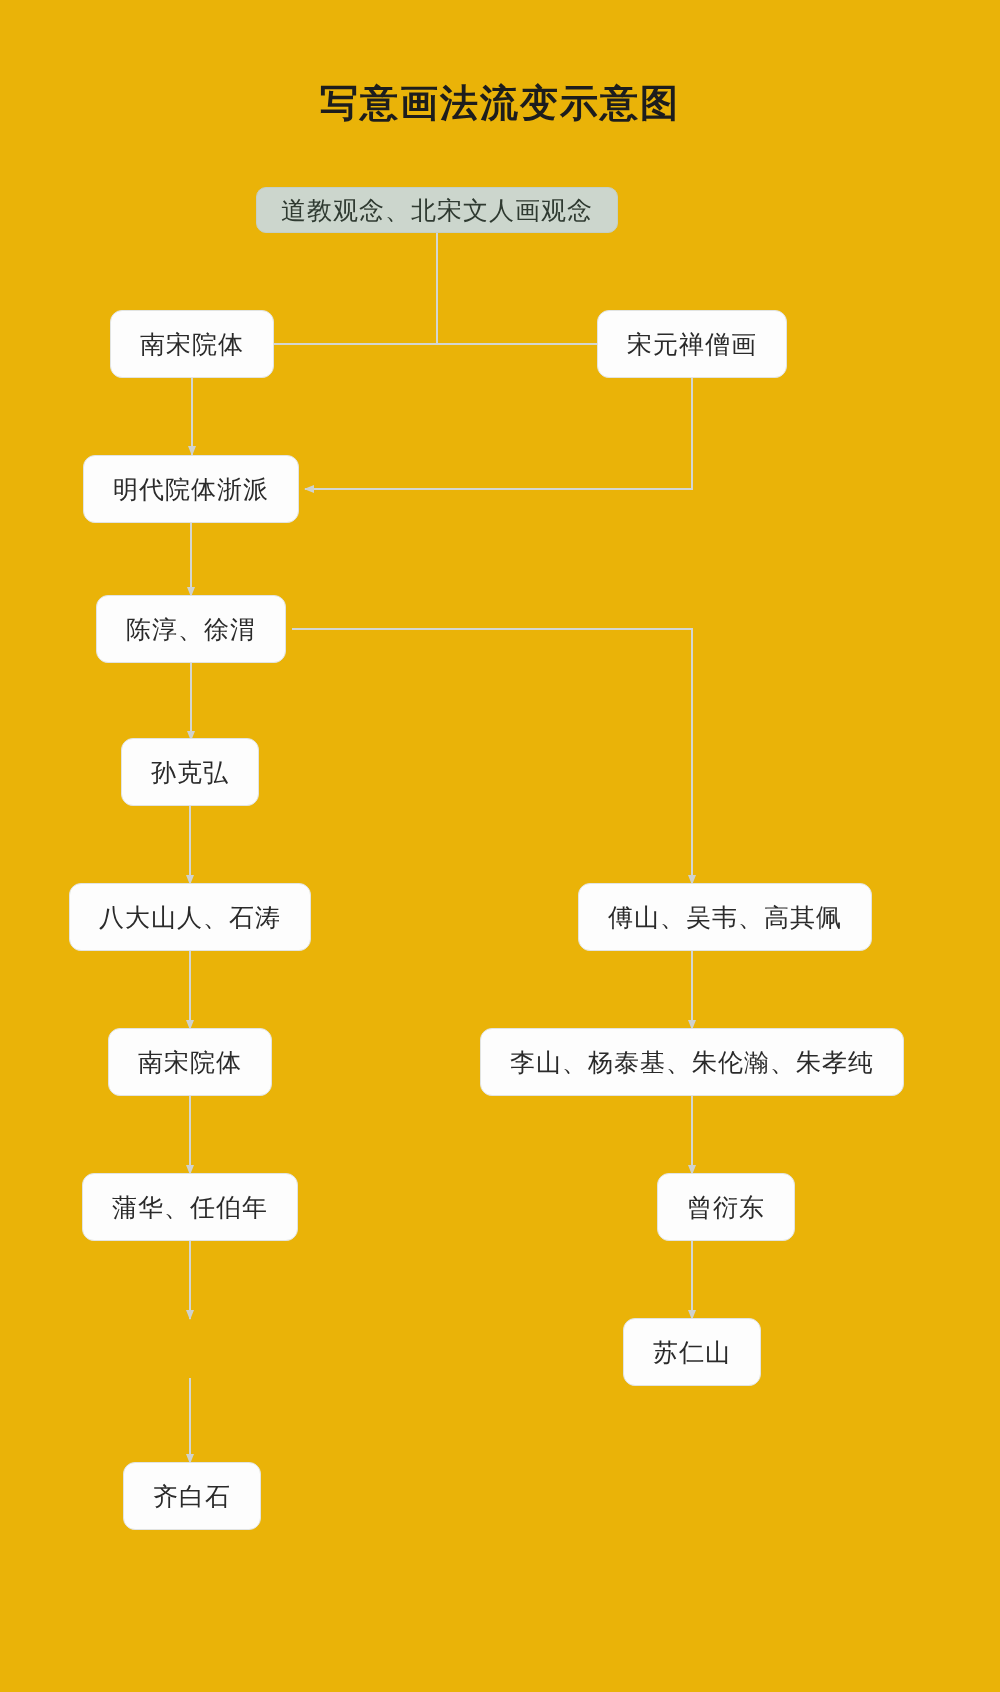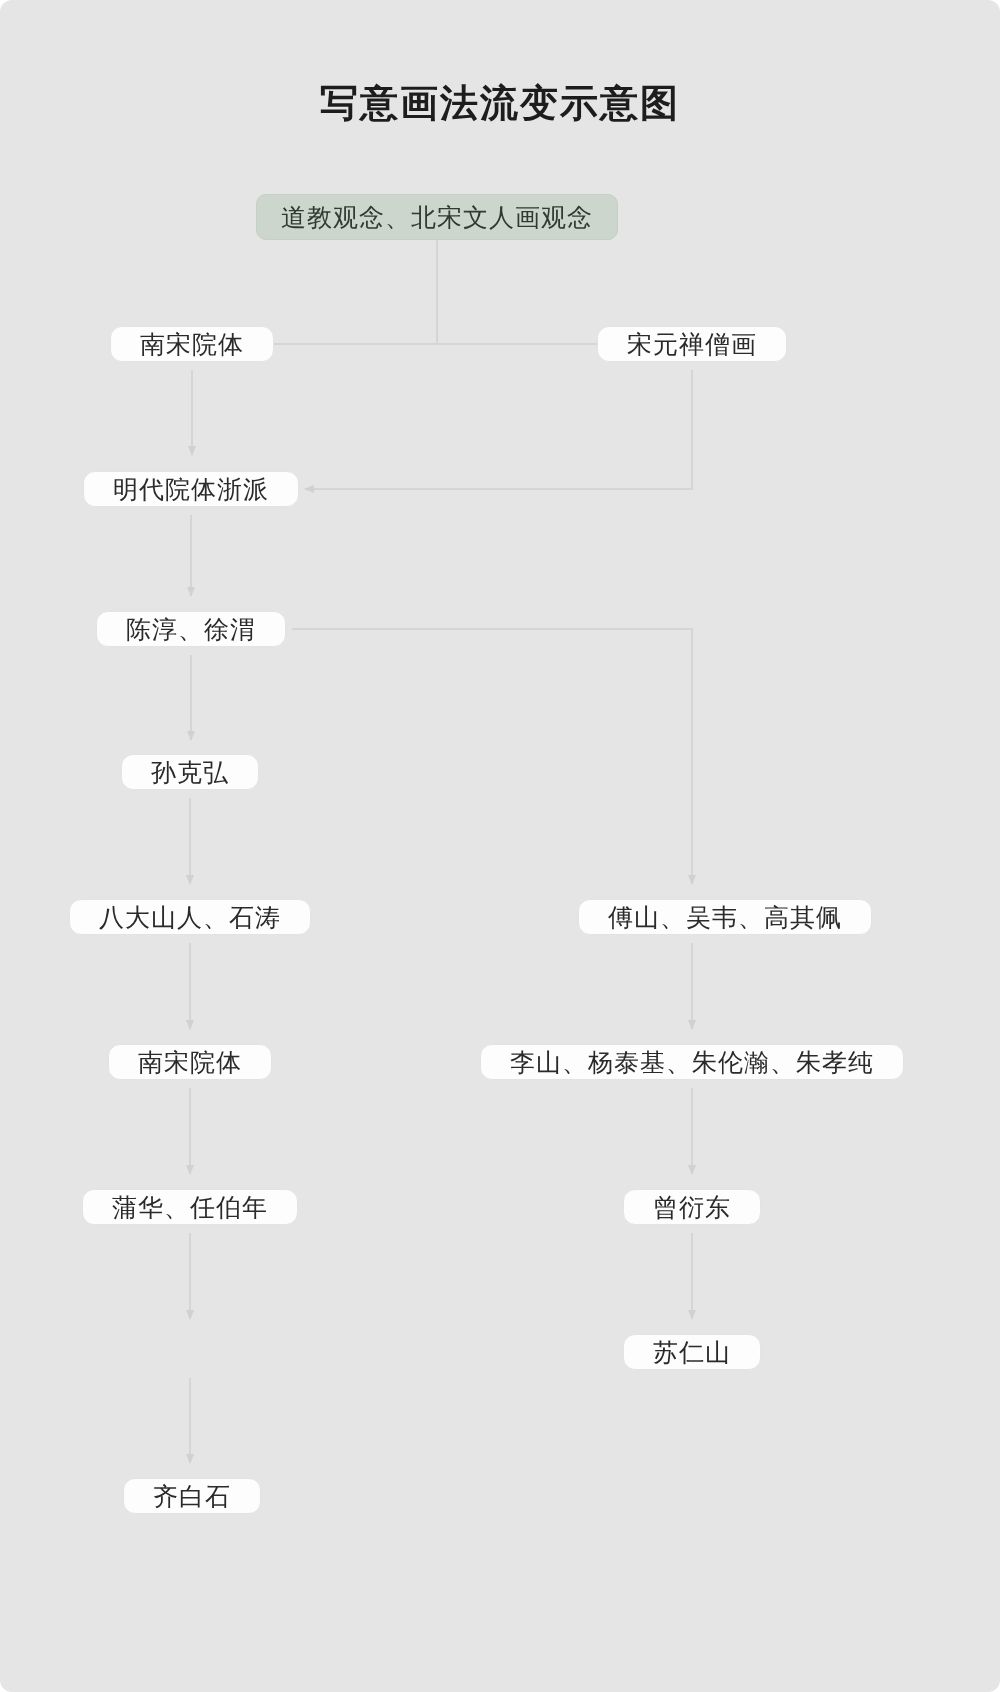--- a/index.html
+++ b/index.html
@@ -11,23 +11,22 @@
   body {
     font-family: "Liberation Serif", "DejaVu Serif", serif;
     color: #2b2b2b;
     -webkit-font-smoothing: antialiased;
   }
   #canvas {
     position: relative;
     width: 1000px;
     height: 1692px;
     margin: 0 auto;
-    background: #e5e5e5;
+    background: #eab308;
     overflow: hidden;
-    border-radius: 12px;
   }
   #chart-title {
     position: absolute;
     left: 0;
     top: 78px;
     width: 1000px;
     text-align: center;
     font-size: 38px;
     font-weight: 700;
     letter-spacing: 2px;
@@ -49,33 +48,32 @@
     display: flex;
     align-items: center;
     justify-content: center;
     white-space: nowrap;
     border-radius: 12px;
     border: 1px solid #e2e4e2;
     background: #fdfdfd;
     color: #2a2a2a;
     font-size: 25px;
     letter-spacing: 1px;
-    height: 36px;
+    height: 68px;
     padding: 0 29px;
     font-family: "Liberation Serif", "DejaVu Serif", serif;
   }
   .node.root {
     background: #ccd6cd;
     border: 1px solid #c4cfc5;
     color: #2f3a31;
     border-radius: 10px;
     height: 46px;
     font-size: 25px;
     padding: 17px 24px;
-    margin-top: 7px;
   }
 </style>
 </head>
 <body>
 
 <div id="canvas">
 
   <div id="chart-title">写意画法流变示意图</div>
 
   <svg id="edges" viewBox="0 0 1000 1692" xmlns="http://www.w3.org/2000/svg">
@@ -126,16 +124,16 @@
   <div class="node" style="left:692px; top:344px;">宋元禅僧画</div>
   <div class="node" style="left:191px; top:489px;">明代院体浙派</div>
   <div class="node" style="left:191px; top:629px;">陈淳、徐渭</div>
   <div class="node" style="left:190px; top:772px;">孙克弘</div>
   <div class="node" style="left:190px; top:917px;text-align:center;">八大山人、石涛</div>
   <div class="node" style="left:190px; top:1062px;">南宋院体</div>
   <div class="node" style="left:190px; top:1207px;">蒲华、任伯年</div>
   <div class="node" style="left:192px; top:1496px;">齐白石</div>
   <div class="node" style="left:692px; top:917px;margin-left:33px;">傅山、吴韦、高其佩</div>
   <div class="node" style="left:692px; top:1062px;">李山、杨泰基、朱伦瀚、朱孝纯</div>
-  <div class="node" style="left:692px; top:1207px;">曾衍东</div>
+  <div class="node" style="left:726px; top:1207px;">曾衍东</div>
   <div class="node" style="left:692px; top:1352px;font-family:Liberation Mono, monospace;">苏仁山</div>
 
 </div>
 
 </body></html>

